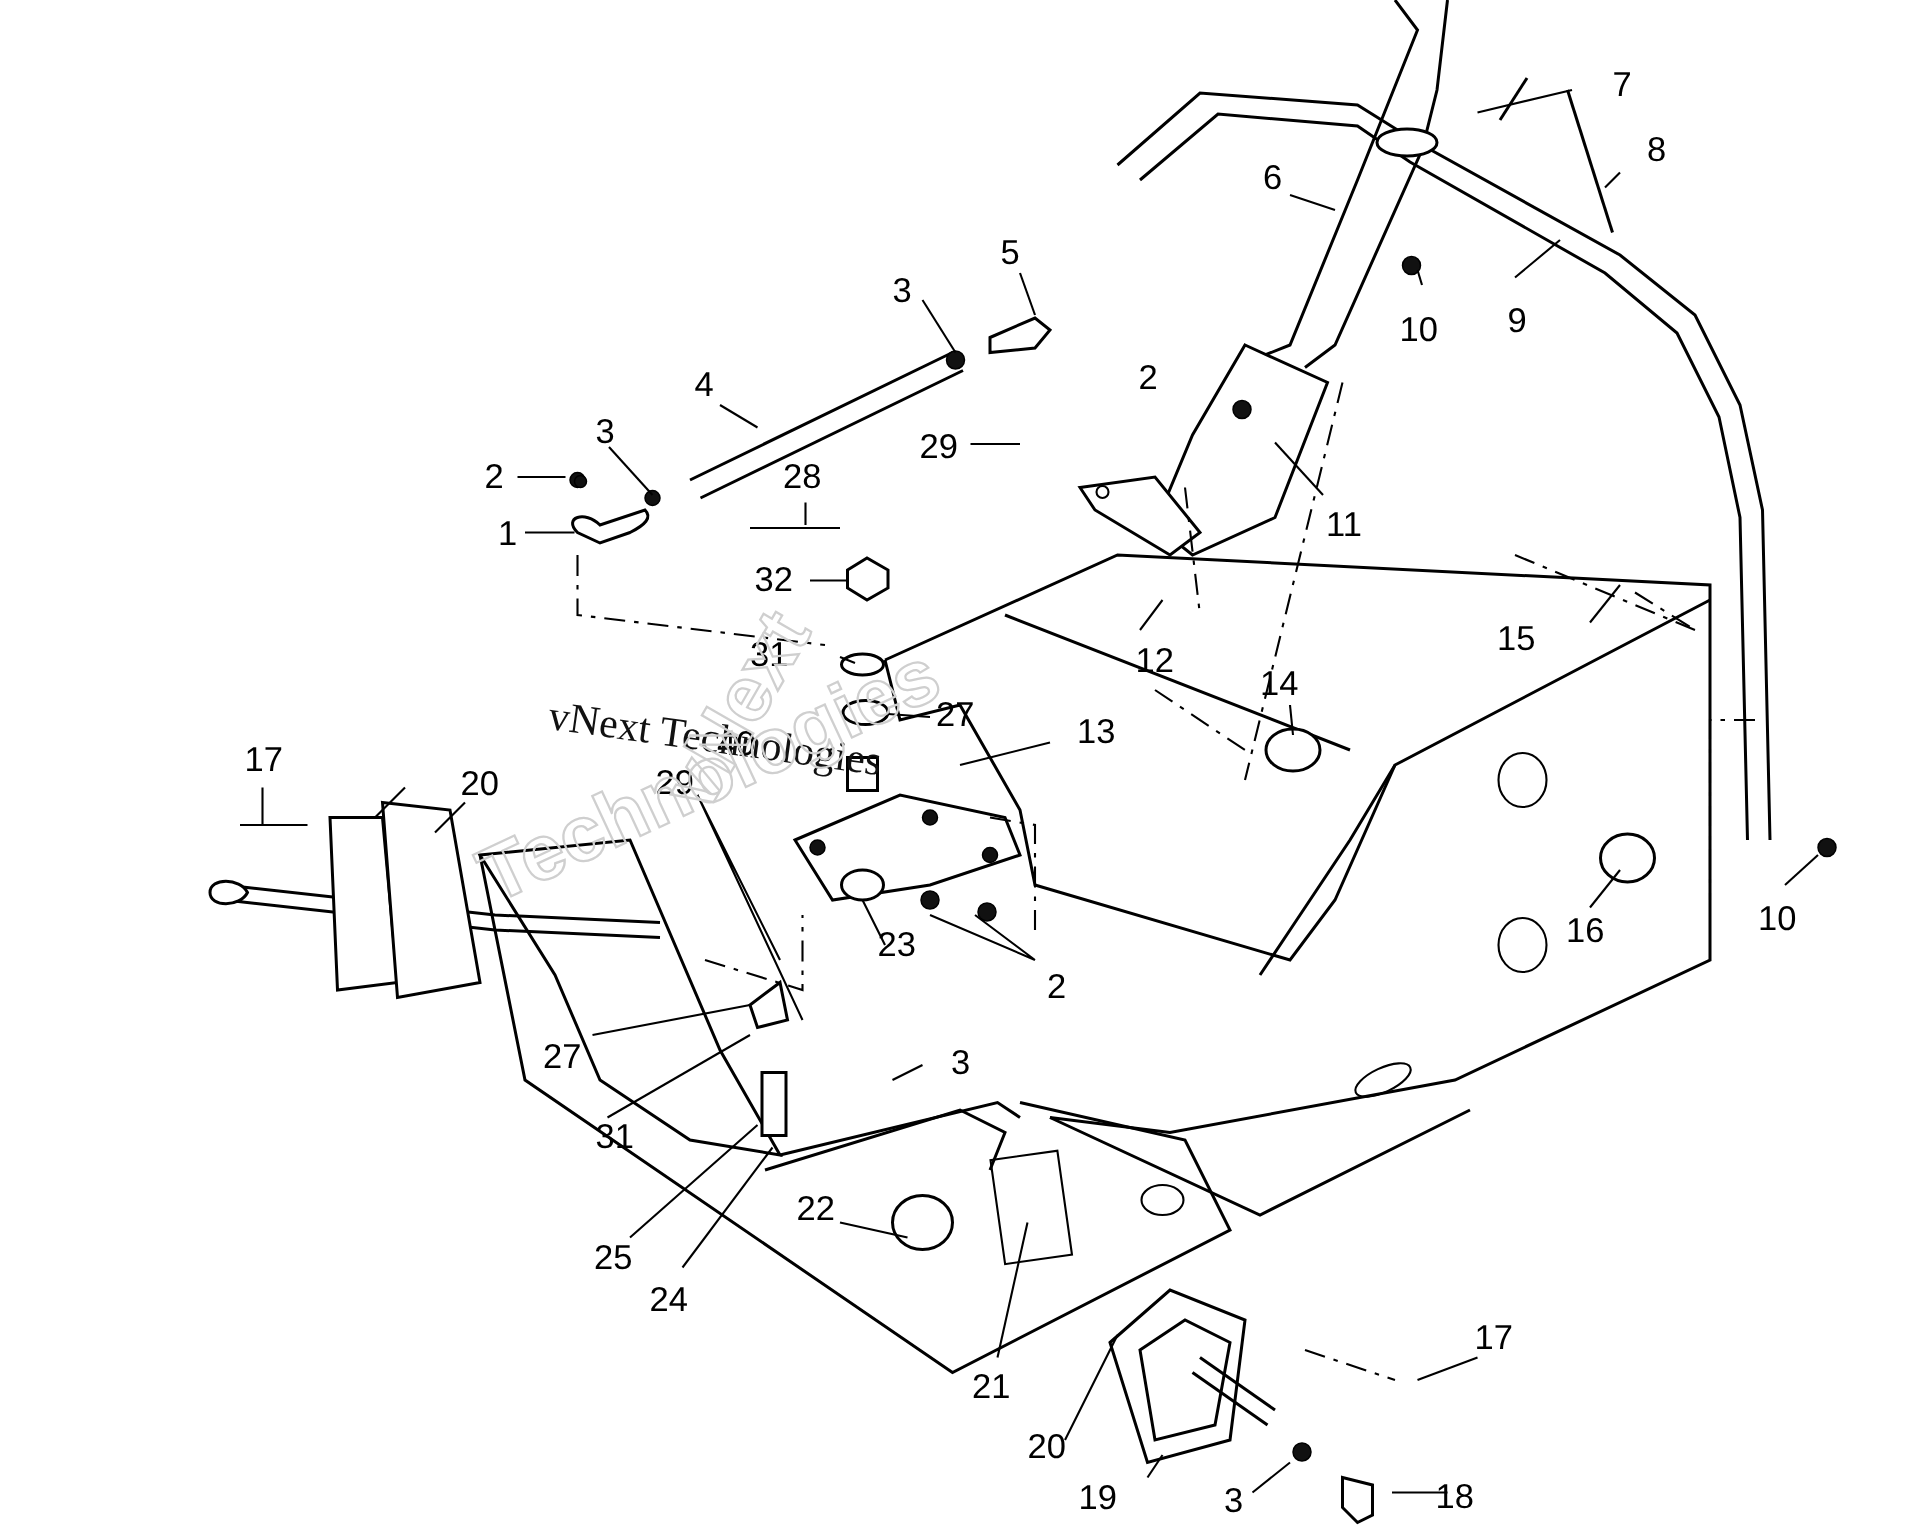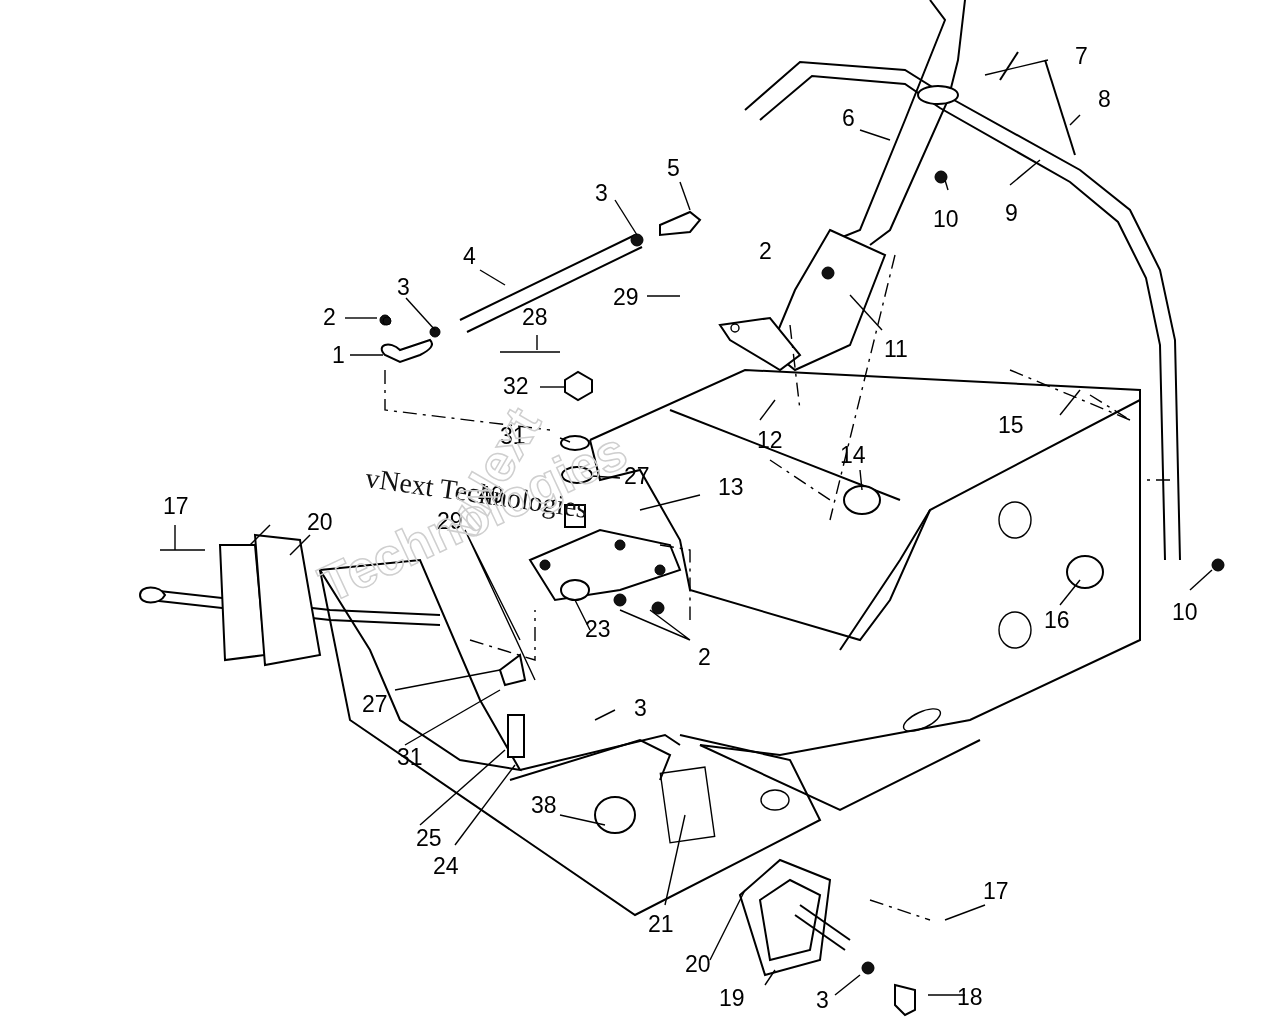--- a/index.html
+++ b/index.html
@@ -195,24 +195,24 @@
 <div class="callout" style="left:840px;top:444px">14</div>
 <div class="callout" style="left:998px;top:414px">15</div>
 <div class="callout" style="left:1044px;top:609px">16</div>
 <div class="callout" style="left:163px;top:495px">17</div>
 <div class="callout" style="left:983px;top:880px">17</div>
 <div class="callout" style="left:957px;top:986px">18</div>
 <div class="callout" style="left:719px;top:987px">19</div>
 <div class="callout" style="left:307px;top:511px">20</div>
 <div class="callout" style="left:685px;top:953px">20</div>
 <div class="callout" style="left:648px;top:913px">21</div>
-<div class="callout" style="left:531px;top:794px">38</div>
+<div class="callout" style="left:531px;top:794px">22</div>
 <div class="callout" style="left:585px;top:618px">23</div>
 <div class="callout" style="left:433px;top:855px">24</div>
-<div class="callout" style="left:416px;top:827px">25</div>
+<div class="callout" style="left:396px;top:827px">25</div>
 <div class="callout" style="left:397px;top:746px">31</div>
 <div class="callout" style="left:362px;top:693px">27</div>
 <div class="callout" style="left:624px;top:465px">27</div>
 <div class="callout" style="left:437px;top:510px">29</div>
 <div class="callout" style="left:613px;top:286px">29</div>
 <div class="callout" style="left:478px;top:484px">40</div>
 <div class="callout" style="left:500px;top:425px">31</div>
 <div class="callout" style="left:503px;top:375px">32</div>
 <div class="callout" style="left:522px;top:306px">28</div>
 

